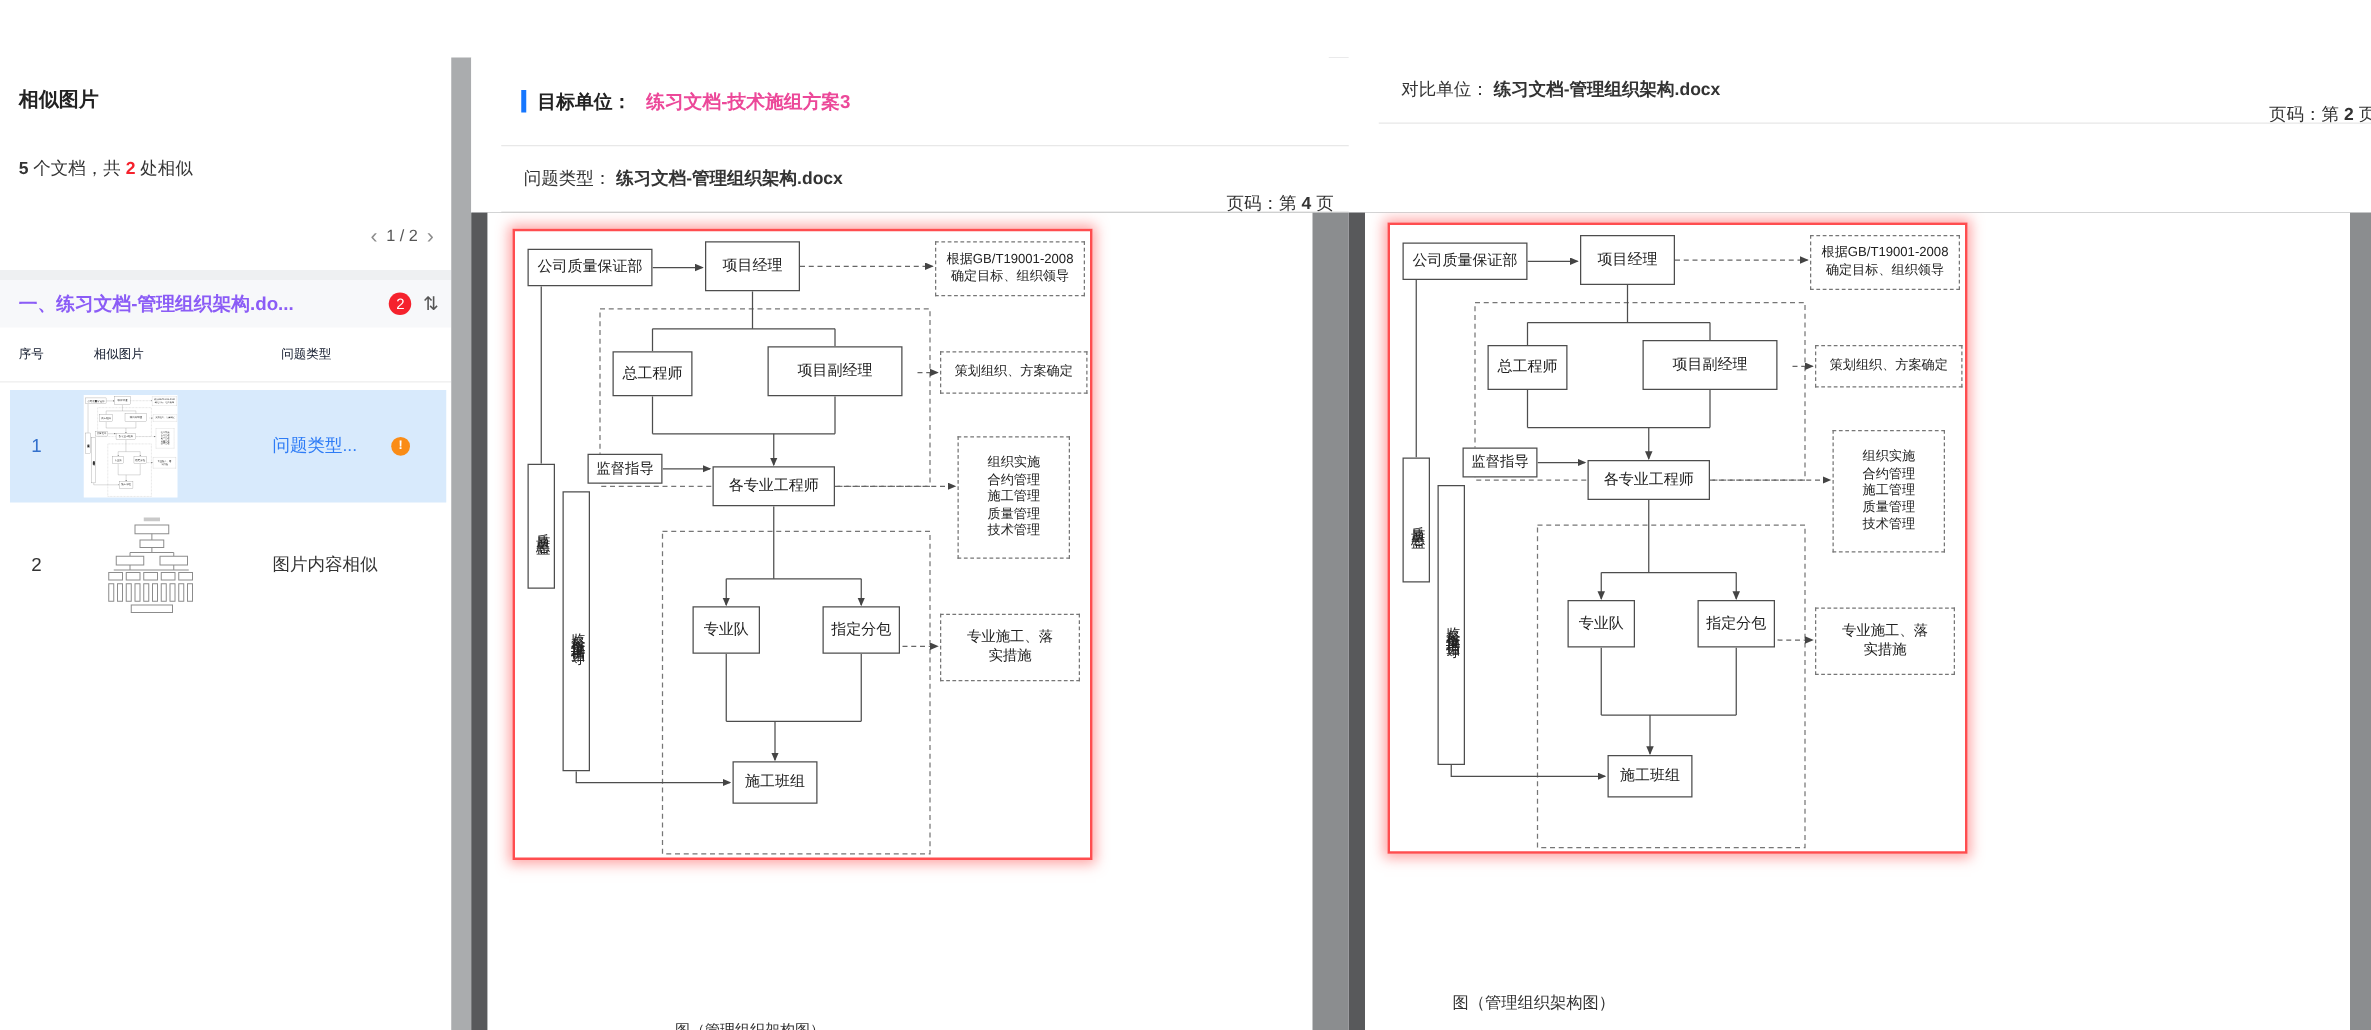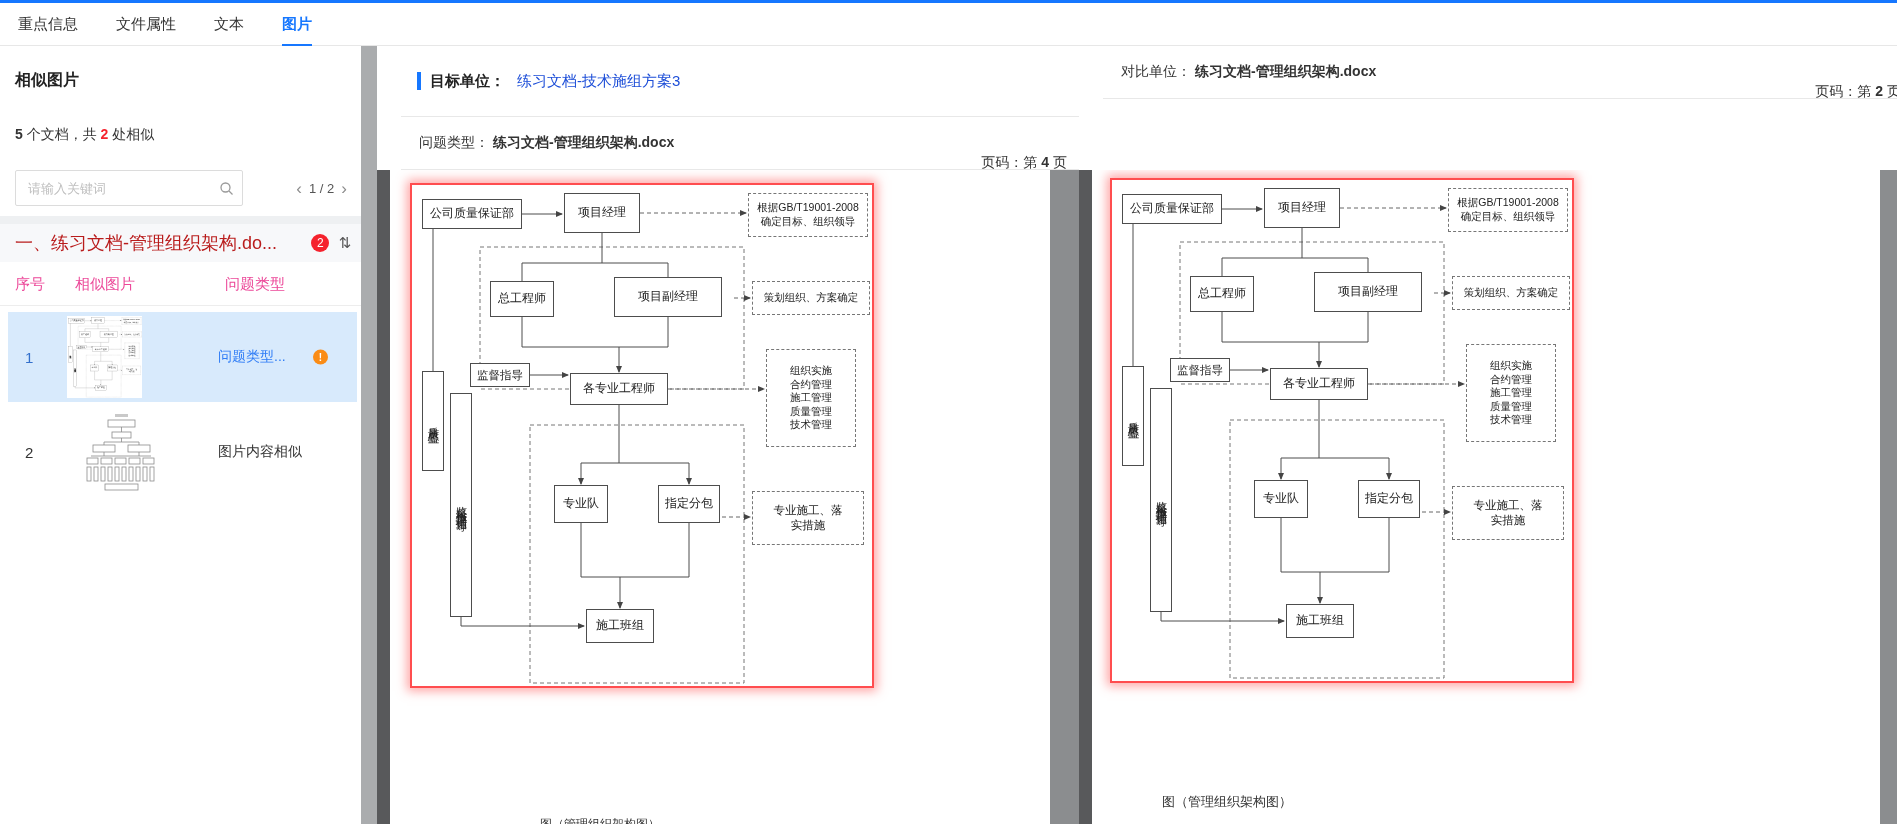--- a/index.html
+++ b/index.html
@@ -22,26 +22,26 @@
   .sb-summary .red{color:#f5222d;}
   .sb-searchrow{position:absolute;left:15px;top:122px;width:334px;height:40px;display:flex;align-items:center;}
   .searchbox{width:228px;height:36px;border:1px solid #dcdcdc;border-radius:2px;display:flex;align-items:center;box-sizing:border-box;padding:0 8px 0 10px;background:#fff;}
   .searchbox input{border:none;outline:none;flex:1;font-size:13px;color:#333;font-family:inherit;min-width:0;}
   .searchbox input::placeholder{color:#bfbfbf;}
   .pager{margin-left:auto;display:flex;align-items:center;gap:7px;font-size:13px;color:#555;padding-right:2px;}
   .pg-arrow{color:#8c8c8c;font-size:17px;line-height:1;cursor:pointer;}
   .sb-sep{position:absolute;left:0;top:170px;width:100%;height:8px;background:#eef0f2;}
   .sb-group{position:absolute;left:0;top:178px;width:100%;height:38px;background:#f7f8fa;
     display:flex;align-items:center;box-sizing:border-box;padding:0 10px 0 15px;cursor:pointer;}
-  .g-title{flex:1;font-size:18px;color:#b91c1c;white-space:nowrap;overflow:hidden;text-overflow:ellipsis;}
+  .g-title{flex:1;font-size:15px;color:#8b5cf6;white-space:nowrap;overflow:hidden;text-overflow:ellipsis;font-weight:bold;}
   .g-badge{width:18px;height:18px;border-radius:50%;background:#f5222d;color:#fff;font-size:12px;
     display:flex;align-items:center;justify-content:center;margin-right:9px;flex:none;}
   .g-swap{color:#555;font-size:15px;flex:none;cursor:pointer;}
   .sb-thead{position:absolute;left:0;top:216px;width:100%;height:44px;border-bottom:1px solid #ededed;box-sizing:border-box;}
-  .sb-thead span{position:absolute;font-size:15px;color:#ec4899;line-height:44px;}
+  .sb-thead span{position:absolute;font-size:10px;color:#0f172a;line-height:44px;}
   .th-idx{left:15px;} .th-img{left:75px;} .th-iss{left:225px;}
   .sb-row{position:absolute;left:8px;width:349px;height:90px;cursor:pointer;}
   .sb-row.sel{background:#d8eafc;}
   .row1{top:266px;} .row2{top:362px;height:88px;}
   .r-idx{position:absolute;left:17px;top:50%;transform:translateY(-50%);font-size:15px;color:#333;}
   .r-idx.blue{color:#3370cc;}
   .r-issue{position:absolute;left:210px;top:50%;transform:translateY(-50%);font-size:14px;color:#333;white-space:nowrap;}
   .r-issue.blue{color:#2e7cf6;}
   .warn{position:absolute;left:305px;top:50%;transform:translateY(-50%);width:15px;height:15px;border-radius:50%;
     background:#fa8c16;color:#fff;font-size:10px;font-weight:bold;display:flex;align-items:center;justify-content:center;}
@@ -53,21 +53,21 @@
   .splitter{position:absolute;top:46px;bottom:0;width:16px;background:#aaacae;cursor:col-resize;}
   .sp-left{left:361px;} .sp-mid{left:1063px;}
 
   
   .panel{position:absolute;top:46px;bottom:0;background:#fff;padding-left:24px;}
   .p-left{left:377px;width:686px;}
   .p-right{left:1079px;width:818px;}
   .ph-row1{height:71px;display:flex;align-items:center;box-sizing:border-box;padding-left:16px;border-bottom:1px solid #e8e8e8;}
   .bluebar{width:4px;height:18px;background:#1677ff;margin-right:9px;flex:none;}
   .ph-label{font-size:15px;font-weight:bold;color:#222;white-space:nowrap;}
-  .ph-value{font-size:15px;font-weight:normal;color:#1d4ed8;margin-left:12px;white-space:nowrap;}
+  .ph-value{font-size:15px;font-weight:bold;color:#ec4899;margin-left:12px;white-space:nowrap;}
   .opt{font-size:15px;color:#999;margin-left:28px;white-space:nowrap;cursor:pointer;}
   .opt.sel{color:#222;font-weight:bold;}
   .more{margin-left:auto;margin-right:16px;color:#7aa7e8;font-size:18px;letter-spacing:2px;cursor:pointer;line-height:0.5;}
   .ph-row2{height:53px;display:flex;align-items:center;box-sizing:border-box;padding:0 20px 0 18px;
     border-bottom:1px solid #e8e8e8;font-size:14px;color:#333;}
   .ph-doclabel{white-space:nowrap;}
   .ph-docvalue{font-weight:bold;margin-left:4px;white-space:nowrap;}
   .ph-page{margin-left:auto;white-space:nowrap;margin-top:40px;}
   .ph-page b{margin:0 4px;}
   .viewer{position:absolute;left:0;top:124px;right:0;bottom:0;background:#8b8d8f;overflow:hidden;}
@@ -94,40 +94,27 @@
   .cbox.vert{writing-mode:vertical-rl;text-orientation:upright;letter-spacing:2px;}
 
   .tgrid{fill:#fff;stroke:#8c8c8c;stroke-width:0.8;}
   .tline{stroke:#8c8c8c;stroke-width:0.8;}
 </style>
 </head>
 <body>
 
 <div class="app">
 
-  <div class="tabbar">
-    <div class="tab">重点信息</div>
-    <div class="tab">文件属性</div>
-    <div class="tab">文本</div>
-    <div class="tab active">图片</div>
-  </div>
 
   <aside class="sidebar">
     <div class="sb-title">相似图片</div>
     <div class="sb-summary">
       <span class="b">5</span><span> 个文档，共 </span><span class="b red">2</span><span> 处相似</span>
     </div>
     <div class="sb-searchrow">
-      <div class="searchbox">
-        <input placeholder="请输入关键词" style="">
-        <svg width="15" height="15" viewBox="0 0 15 15">
-          <circle cx="6.5" cy="6.5" r="4.5" fill="none" stroke="#9a9a9a" stroke-width="1.3"></circle>
-          <line x1="10" y1="10" x2="13.5" y2="13.5" stroke="#9a9a9a" stroke-width="1.3"></line>
-        </svg>
-      </div>
       <div class="pager">
         <span class="pg-arrow">‹</span>
         <span class="pg-label">1 / 2</span>
         <span class="pg-arrow">›</span>
       </div>
     </div>
     <div class="sb-sep"></div>
     <div class="sb-group">
       <span class="g-title">一、练习文档-管理组织架构.do...</span>
       <span class="g-badge">2</span>

